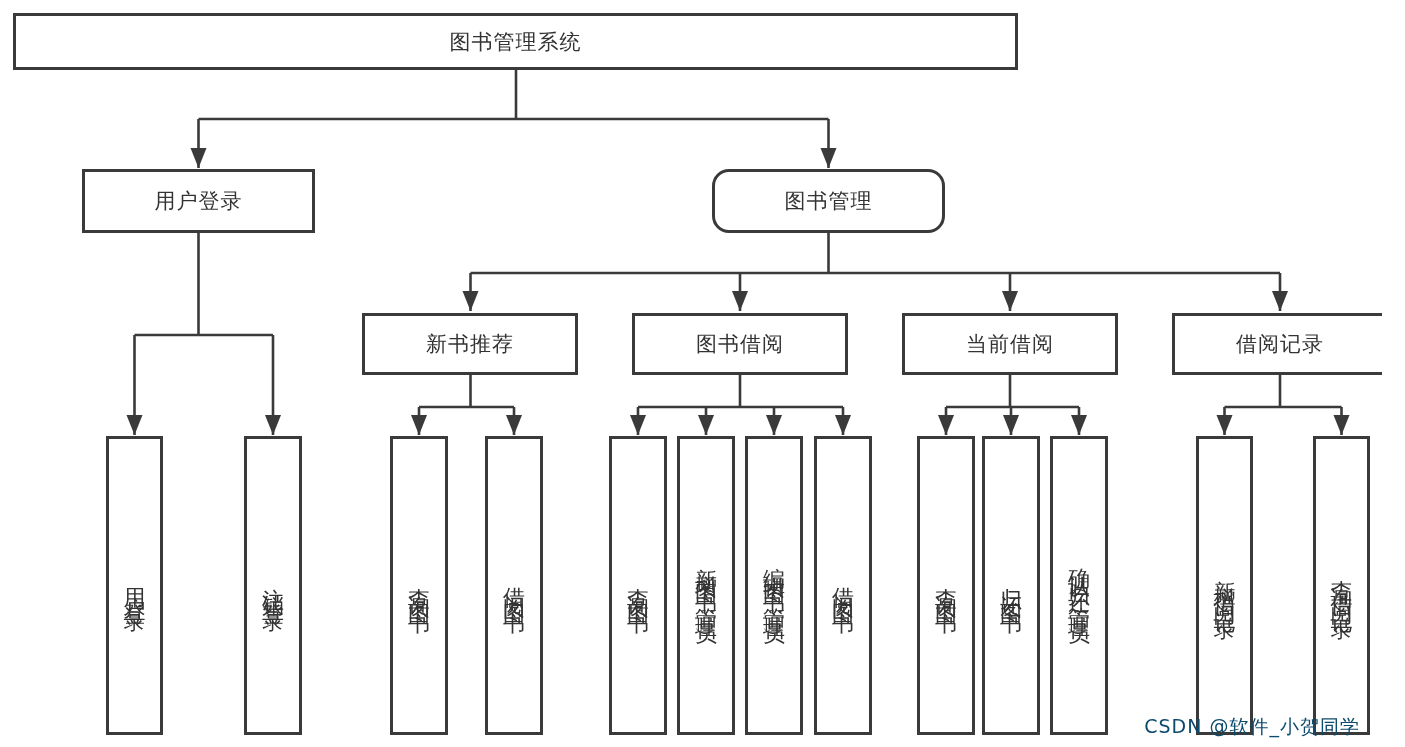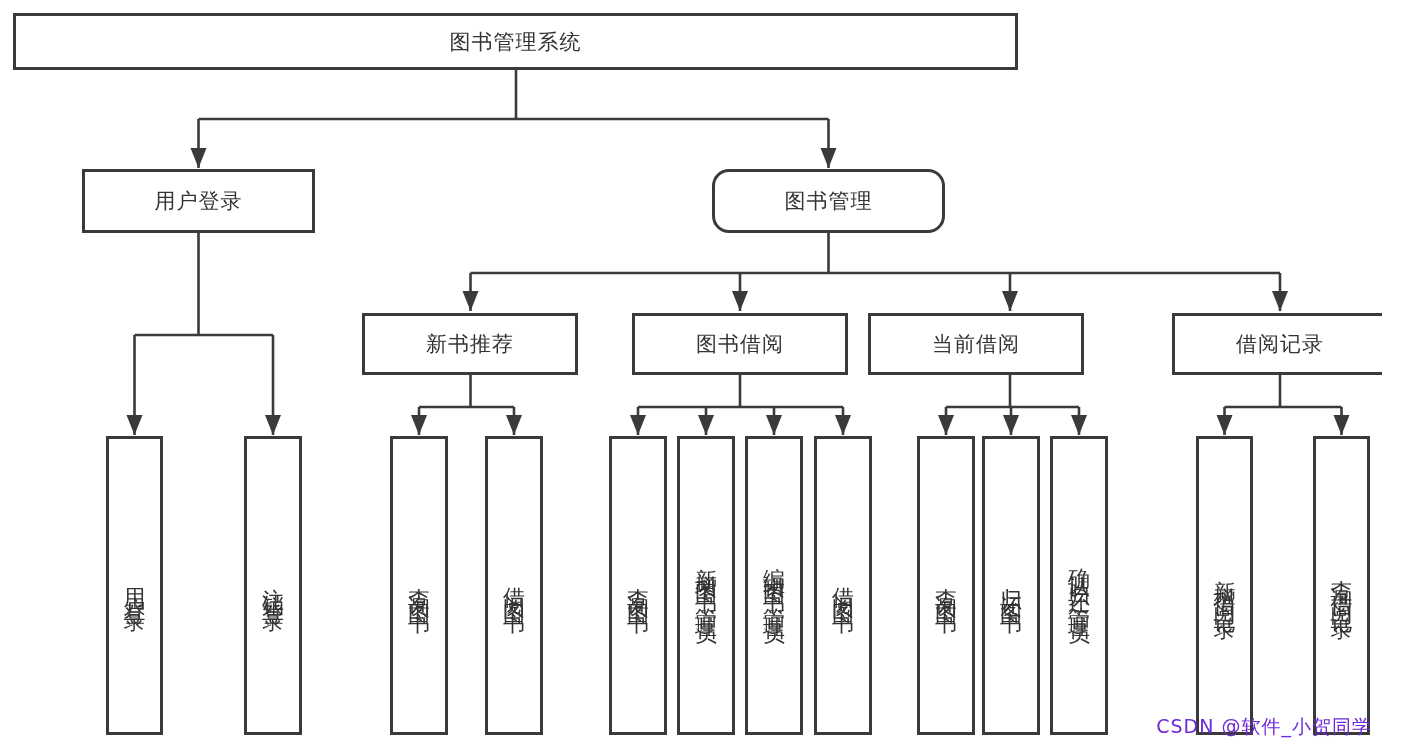--- a/index.html
+++ b/index.html
@@ -41,24 +41,24 @@
     justify-content: center;
     writing-mode: vertical-rl;
     text-orientation: mixed;
     font-size: 22px;
     letter-spacing: 8px;
     color: #333333;
     line-height: 1;
   }
   .watermark {
     position: absolute;
-    right: 10px;
+    right: 22px;
     bottom: 7px;
     font-size: 19px;
-    color: #6d28d9;
+    color: #0c4a6e;
     letter-spacing: 1px;
     z-index: 5;
     white-space: nowrap;
     margin-left: 34px;
   }
 </style>
 </head>
 <body>
 
 <div id="stage">
@@ -128,21 +128,21 @@
     </g>
   </svg>
 
   <div class="node" style="left:13px; top:13px; width:1005px; height:57px;">图书管理系统</div>
 
   <div class="node" style="left:82px; top:169px; width:233px; height:64px;">用户登录</div>
   <div class="node" style="left:712px; top:169px; width:233px; height:64px;border-radius:17px;">图书管理</div>
 
   <div class="node" style="left:362px; top:313px; width:216px; height:62px;">新书推荐</div>
   <div class="node" style="left:632px; top:313px; width:216px; height:62px;">图书借阅</div>
-  <div class="node" style="left:868px; top:313px; width:216px; height:62px;font-family:Liberation Mono, monospace;">当前借阅</div>
+  <div class="node" style="left:902px; top:313px; width:216px; height:62px;font-family:Liberation Mono, monospace;">当前借阅</div>
   <div class="node" style="left:1172px; top:313px; width:216px; height:62px;">借阅记录</div>
 
   <div class="leaf" style="left:106px; width:57px;">用户登录</div>
   <div class="leaf" style="left:244px; width:58px;">注销登录</div>
 
   <div class="leaf" style="left:390px; width:58px;">查询图书</div>
   <div class="leaf" style="left:485px; width:58px;">借阅图书</div>
 
   <div class="leaf" style="left:609px; width:58px;">查询图书</div>
   <div class="leaf" style="left:677px; width:58px;">新增图书（管理员）</div>

